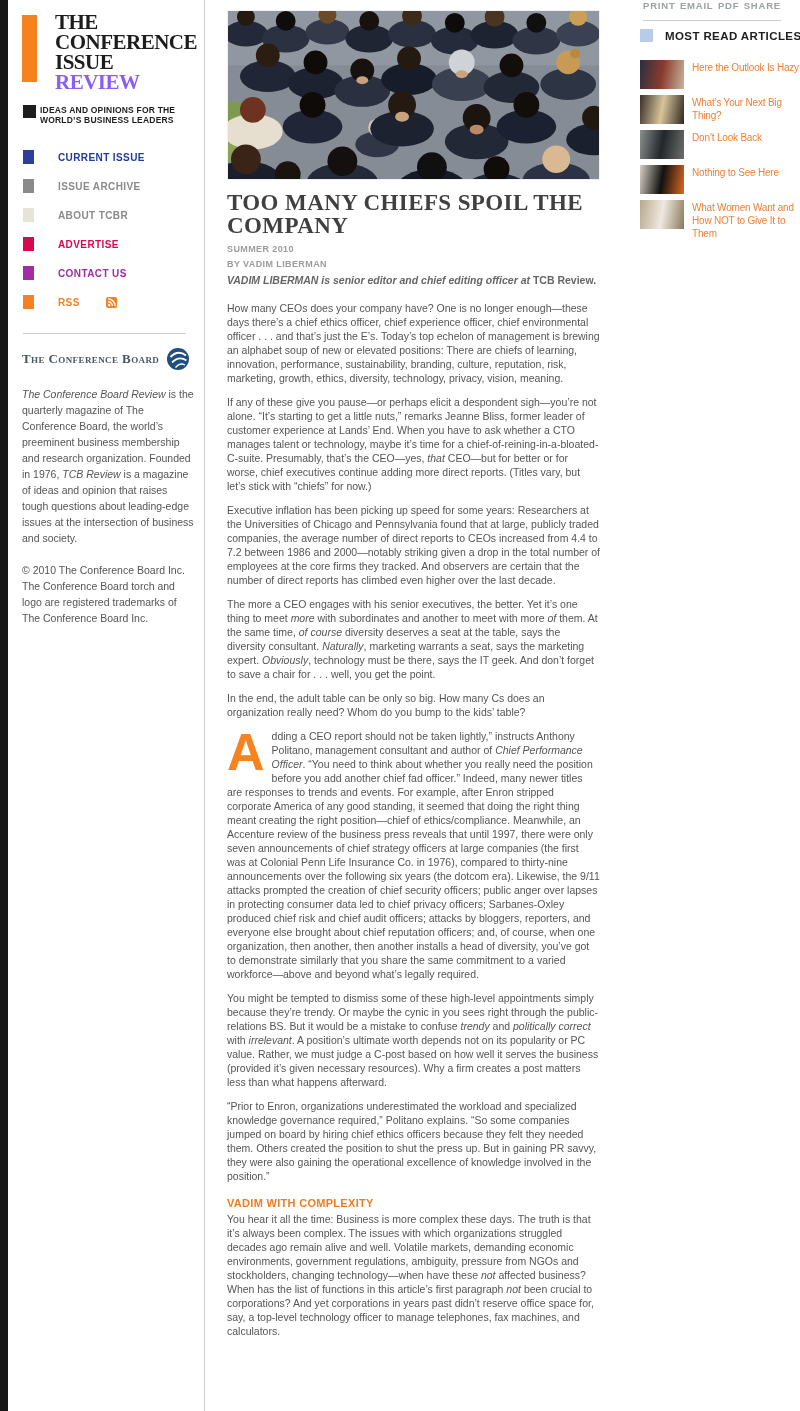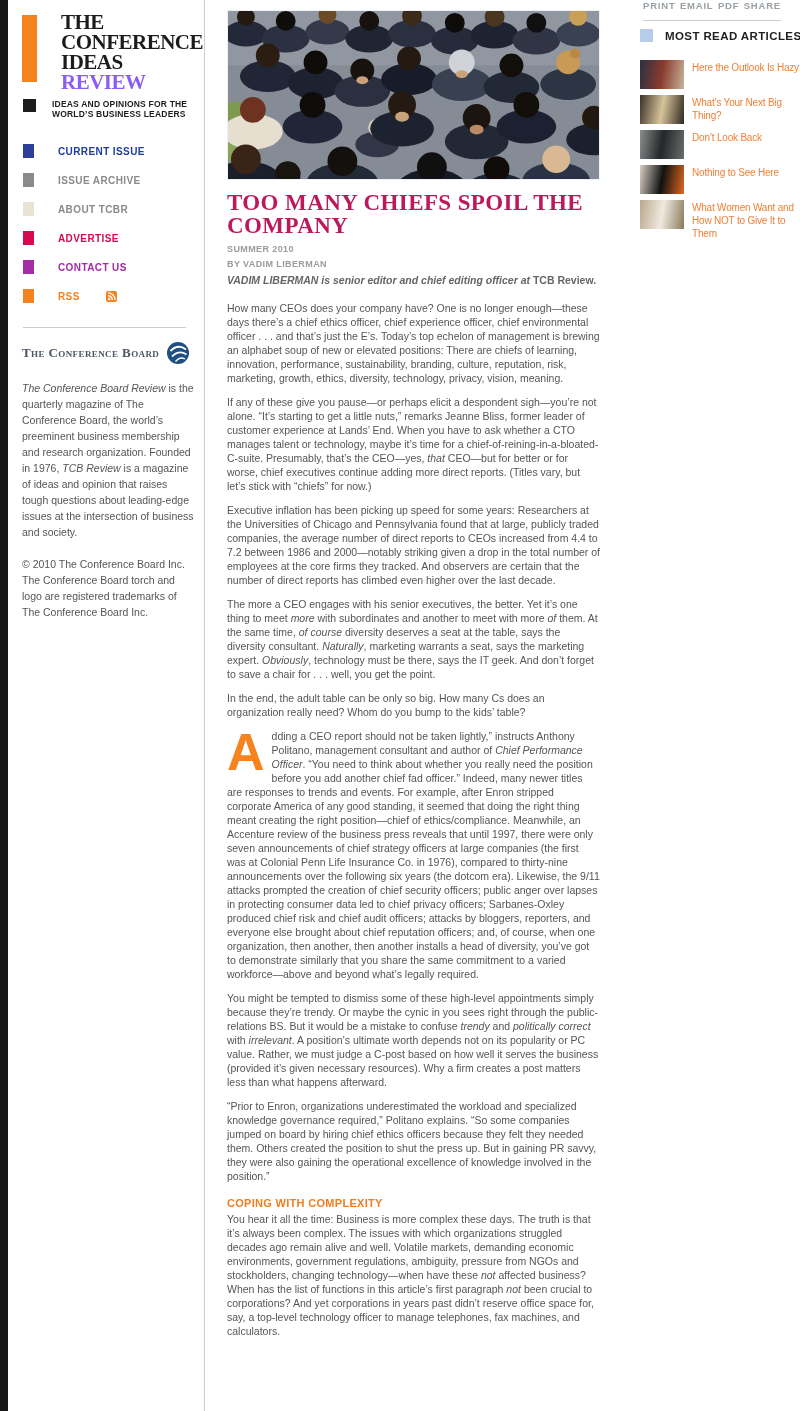--- a/index.html
+++ b/index.html
@@ -7,26 +7,26 @@
   .page { position:relative; width:800px; height:1411px; background:#fff; overflow:hidden;
           font-family:"Liberation Sans", sans-serif; }
   a { text-decoration:none; cursor:pointer; }
 
   
   .black-strip { position:absolute; left:0; top:0; width:8px; height:100%; background:#171717; }
 
   
   .sidebar { position:absolute; left:8px; top:0; width:197px; height:100%;
              border-right:1px solid #ccc; padding:15px 12px 0 14px; }
-  .masthead { display:flex; gap:24px; cursor:pointer; }
+  .masthead { display:flex; gap:18px; cursor:pointer; }
   .mast-bar { width:15px; height:67px; background:#F5821F; flex:none; }
   .mast-text { font-family:"Liberation Serif", serif; font-weight:bold; font-size:21px;
                line-height:20px; letter-spacing:-0.5px; color:#1c1c1c; margin-top:-3px; }
   .mast-line-gray { color:#8b5cf6; }
-  .tagline-row { display:flex; gap:16px; margin-top:7px; }
+  .tagline-row { display:flex; gap:4px; margin-top:13px; }
   .tag-sq { width:13px; height:13px; background:#1d1d1d; flex:none; margin-left:1px; }
   .tag-text { font-size:8.5px; font-weight:bold; line-height:10px; color:#1d1d1d; letter-spacing:0.2px; }
 
   .left-nav { margin-top:25px; }
   .nav-item { display:flex; align-items:center; gap:24px; margin-bottom:15px; height:14px; cursor:pointer; }
   .nav-sq { width:11px; height:14px; flex:none; margin-left:1px; }
   .nav-label { font-size:10px; font-weight:bold; letter-spacing:0.4px; }
   .rss-ic { width:11px; height:11px; margin-left:2px; }
 
   .side-div { border:0; border-top:1px solid #ccc; margin:24px 6px 0 1px; }
@@ -35,21 +35,21 @@
               font-size:13px; color:#4A5763; letter-spacing:0.4px; }
   .tcb-globe { width:24px; height:24px; flex:none; }
   .side-desc { font-size:10.5px; line-height:16px; color:#555; margin-top:15px; width:172px; }
   .side-copy { font-size:10.5px; line-height:16px; color:#555; margin-top:16px; width:172px; }
 
   
   .main { position:absolute; left:227px; top:0; width:373px; }
   .hero { width:373px; height:170px; margin-top:10px; border:1px solid #edf1f5; }
   .hero svg { display:block; width:100%; height:100%; }
   .title { font-family:"Liberation Serif", serif; font-weight:bold; font-size:23px; line-height:23px;
-           color:#be185d; letter-spacing:0.4px; margin:11px 0 7px; }
+           color:#404040; letter-spacing:0.4px; margin:11px 0 7px; }
   .meta { font-size:9px; font-weight:bold; color:#9b9b9b; letter-spacing:0.4px; margin-bottom:5px; }
   .deck { font-size:12.5px; color:#666; margin:4px 0 14px; }
   .author-note { font-size:10.5px; font-weight:bold; font-style:italic; color:#666; margin:0 0 15px; }
   .author-note span { font-style:normal; }
 
   .body p { font-size:10.5px; line-height:14px; color:#555; margin:0 0 10px; }
   .body em { font-style:italic; }
   .body h2 { font-size:11px; font-weight:bold; color:#F07D1F; letter-spacing:0.3px; margin:14px 0 3px; }
   .dropcap { float:left; font-family:"Liberation Sans", sans-serif; font-weight:bold; color:#F5831F;
              font-size:52px; line-height:40px; padding:3px 7px 0 0; }
@@ -72,21 +72,21 @@
 
 <div class="page">
   <div class="black-strip"></div>
 
   <aside class="sidebar">
     <div class="masthead">
       <div class="mast-bar"></div>
       <div class="mast-text">
         <div>THE</div>
         <div>CONFERENCE</div>
-        <div>IDEAS</div>
+        <div>ISSUE</div>
         <div class="mast-line-gray">REVIEW</div>
       </div>
     </div>
 
     <div class="tagline-row">
       <span class="tag-sq"></span>
       <div class="tag-text">
         <div>IDEAS AND OPINIONS FOR THE</div>
         <div>WORLD’S BUSINESS LEADERS</div>
       </div>
@@ -287,21 +287,21 @@
 
     <div class="body">
         <p>How many CEOs does your company have? One is no longer enough—these days there’s a chief ethics officer, chief experience officer, chief environmental officer . . . and that’s just the E’s. Today’s top echelon of management is brewing an alphabet soup of new or elevated positions: There are chiefs of learning, innovation, performance, sustainability, branding, culture, reputation, risk, marketing, growth, ethics, diversity, technology, privacy, vision, meaning.</p>
         <p>If any of these give you pause—or perhaps elicit a despondent sigh—you’re not alone. “It’s starting to get a little nuts,” remarks Jeanne Bliss, former leader of customer experience at Lands’ End. When you have to ask whether a CTO manages talent or technology, maybe it’s time for a chief-of-reining-in-a-bloated-C-suite. Presumably, that’s the CEO—yes, <em>that</em> CEO—but for better or for worse, chief executives continue adding more direct reports. (Titles vary, but let’s stick with “chiefs” for now.)</p>
         <p>Executive inflation has been picking up speed for some years: Researchers at the Universities of Chicago and Pennsylvania found that at large, publicly traded companies, the average number of direct reports to CEOs increased from 4.4 to 7.2 between 1986 and 2000—notably striking given a drop in the total number of employees at the core firms they tracked. And observers are certain that the number of direct reports has climbed even higher over the last decade.</p>
         <p>The more a CEO engages with his senior executives, the better. Yet it’s one thing to meet <em>more</em> with subordinates and another to meet with more <em>of</em> them. At the same time, <em>of course</em> diversity deserves a seat at the table, says the diversity consultant. <em>Naturally</em>, marketing warrants a seat, says the marketing expert. <em>Obviously</em>, technology must be there, says the IT geek. And don’t forget to save a chair for . . . well, you get the point.</p>
         <p>In the end, the adult table can be only so big. How many Cs does an organization really need? Whom do you bump to the kids’ table?</p>
         <p><span class="dropcap">A</span>dding a CEO report should not be taken lightly,” instructs Anthony Politano, management consultant and author of <em>Chief Performance Officer</em>. “You need to think about whether you really need the position before you add another chief fad officer.” Indeed, many newer titles are responses to trends and events. For example, after Enron stripped corporate America of any good standing, it seemed that doing the right thing meant creating the right position—chief of ethics/compliance. Meanwhile, an Accenture review of the business press reveals that until 1997, there were only seven announcements of chief strategy officers at large companies (the first was at Colonial Penn Life Insurance Co. in 1976), compared to thirty-nine announcements over the following six years (the dotcom era). Likewise, the 9/11 attacks prompted the creation of chief security officers; public anger over lapses in protecting consumer data led to chief privacy officers; Sarbanes-Oxley produced chief risk and chief audit officers; attacks by bloggers, reporters, and everyone else brought about chief reputation officers; and, of course, when one organization, then another, then another installs a head of diversity, you’ve got to demonstrate similarly that you share the same commitment to a varied workforce—above and beyond what’s legally required.</p>
         <p>You might be tempted to dismiss some of these high-level appointments simply because they’re trendy. Or maybe the cynic in you sees right through the public-relations BS. But it would be a mistake to confuse <em>trendy</em> and <em>politically correct</em> with <em>irrelevant</em>. A position’s ultimate worth depends not on its popularity or PC value. Rather, we must judge a C-post based on how well it serves the business (provided it’s given necessary resources). Why a firm creates a post matters less than what happens afterward.</p>
         <p>“Prior to Enron, organizations underestimated the workload and specialized knowledge governance required,” Politano explains. “So some companies jumped on board by hiring chief ethics officers because they felt they needed them. Others created the position to shut the press up. But in gaining PR savvy, they were also gaining the operational excellence of knowledge involved in the position.”</p>
-        <h2>COPING WITH COMPLEXITY</h2>
+        <h2>VADIM WITH COMPLEXITY</h2>
         <p>You hear it all the time: Business is more complex these days. The truth is that it’s always been complex. The issues with which organizations struggled decades ago remain alive and well. Volatile markets, demanding economic environments, government regulations, ambiguity, pressure from NGOs and stockholders, changing technology—when have these <em>not</em> affected business? When has the list of functions in this article’s first paragraph <em>not</em> been crucial to corporations? And yet corporations in years past didn’t reserve office space for, say, a top-level technology officer to manage telephones, fax machines, and calculators.</p>
       </div>
   </main>
 
   <aside class="rightcol">
     <div class="actions">
         <a class="action-link">PRINT</a>
         <a class="action-link">EMAIL</a>
         <a class="action-link">PDF</a>
         <a class="action-link">SHARE</a>

